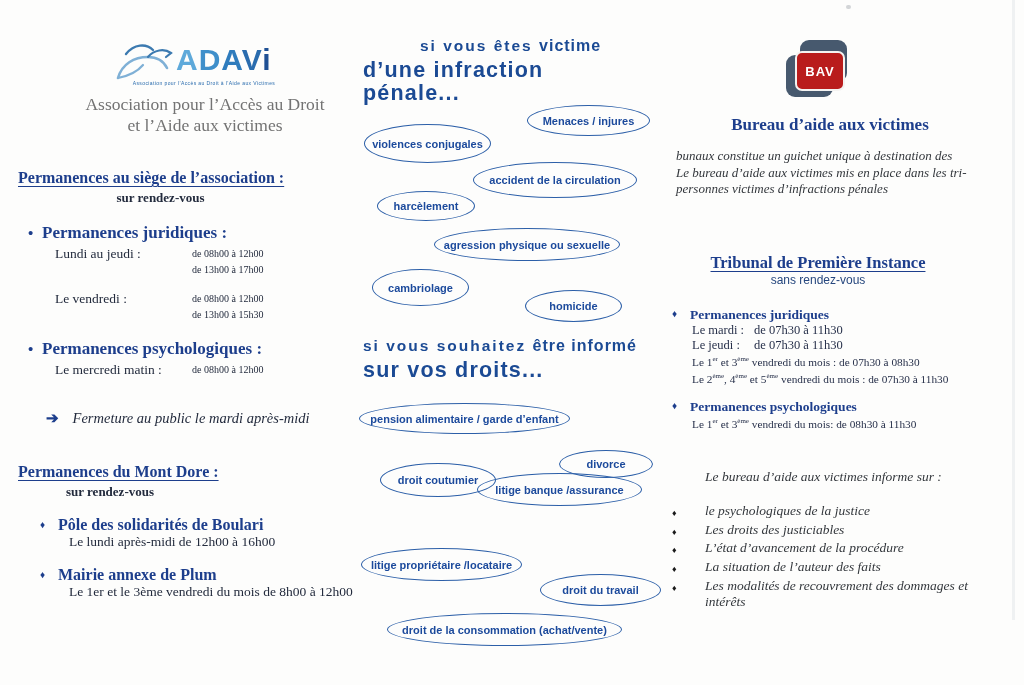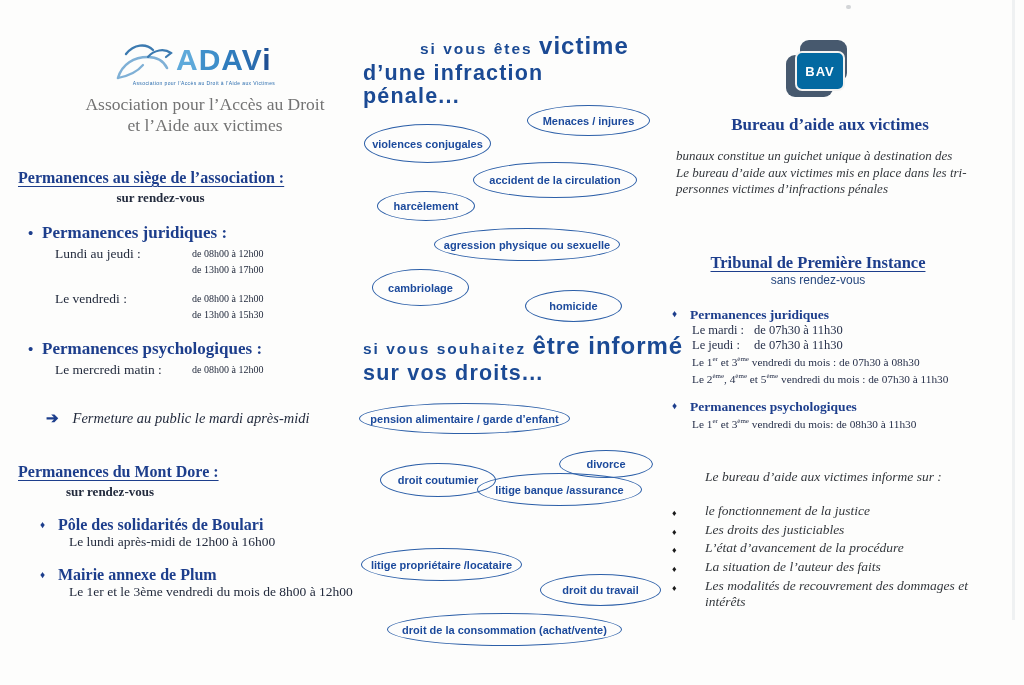--- a/index.html
+++ b/index.html
@@ -30,29 +30,29 @@
   .montdore{position:absolute;left:18px;top:462px;width:345px;}
   .md-sub{font-weight:bold;font-size:13px;margin-left:48px;line-height:15px;margin-top:2px;}
   .md-item{margin-top:16px;padding-left:40px;}
   .md-title{font-size:16px;font-weight:bold;color:#1d3e8c;line-height:19px;}
   .dia-sm{display:inline-block;width:18px;margin-left:-18px;color:#1d3e8c;font-size:10px;vertical-align:2px;}
   .md-detail{font-size:13.5px;line-height:15px;margin-left:11px;}
   
   .mid-h{position:absolute;color:#1b4a94;font-family:"Liberation Sans",sans-serif;font-weight:bold;}
   .mid-h .l1{line-height:26px;white-space:nowrap;}
   .mid-h .lead{font-size:15.5px;letter-spacing:2px;}
-  .mid-h .big{font-size:24px;letter-spacing:1px;}
+  .mid-h .big{font-size:16px;letter-spacing:1px;}
   .mid-h .l2,.mid-h .l3{font-size:21.5px;letter-spacing:1.2px;line-height:23px;white-space:nowrap;}
   .oval{position:absolute;border:1.6px solid #2c5fa8;border-radius:50%;
         display:flex;align-items:center;justify-content:center;white-space:nowrap;
         font-family:"Liberation Sans",sans-serif;font-weight:bold;font-size:11px;color:#1c4a9c;}
   
   .bav{position:absolute;left:786px;top:40px;width:64px;height:60px;}
   .bav-sq{position:absolute;background:#47596e;width:47px;height:42px;border-radius:9px;}
-  .bav-red{position:absolute;left:9px;top:11px;width:46px;height:36px;background:#0369a1;
+  .bav-red{position:absolute;left:9px;top:11px;width:46px;height:36px;background:#b91c1c;
            border:2px solid #f4f3f1;border-radius:7px;display:flex;align-items:center;justify-content:center;
            color:#fff;font-family:"Liberation Sans",sans-serif;font-weight:bold;font-size:13px;letter-spacing:1px;}
   .bav-heading{position:absolute;left:700px;top:114px;width:260px;text-align:center;
                font-weight:bold;font-size:17px;color:#1d3e8c;line-height:22px;}
   .bav-intro{position:absolute;left:676px;top:148px;width:292px;font-style:italic;
              font-size:13px;line-height:16.5px;color:#33373c;}
   .tpi{position:absolute;left:672px;top:252px;width:292px;color:#1d3e8c;}
   .tpi-heading{text-align:center;font-size:16.5px;font-weight:bold;text-decoration:underline;
                text-underline-offset:3px;line-height:21px;}
   .tpi-sub{text-align:center;font-family:"Liberation Sans",sans-serif;font-size:12px;color:#26477e;line-height:15px;}
@@ -210,21 +210,21 @@
           <div class="tpi-line">Le 1<sup>er</sup> et 3<sup>ème</sup> vendredi du mois:   de 08h30 à 11h30</div>
         </div>
     </div>
   </div>
 
   <div class="informe">
     <div class="inf-intro">Le bureau d’aide aux victimes informe sur :</div>
     <div class="inf-items" id="informe-items">
         <div class="inf-item">
           <span class="dia">♦</span>
-          <span class="inf-text">le fonctionnement de la justice</span>
+          <span class="inf-text">le psychologiques de la justice</span>
         </div>
         <div class="inf-item">
           <span class="dia">♦</span>
           <span class="inf-text">Les droits des justiciables</span>
         </div>
         <div class="inf-item">
           <span class="dia">♦</span>
           <span class="inf-text">L’état d’avancement de la procédure</span>
         </div>
         <div class="inf-item">

